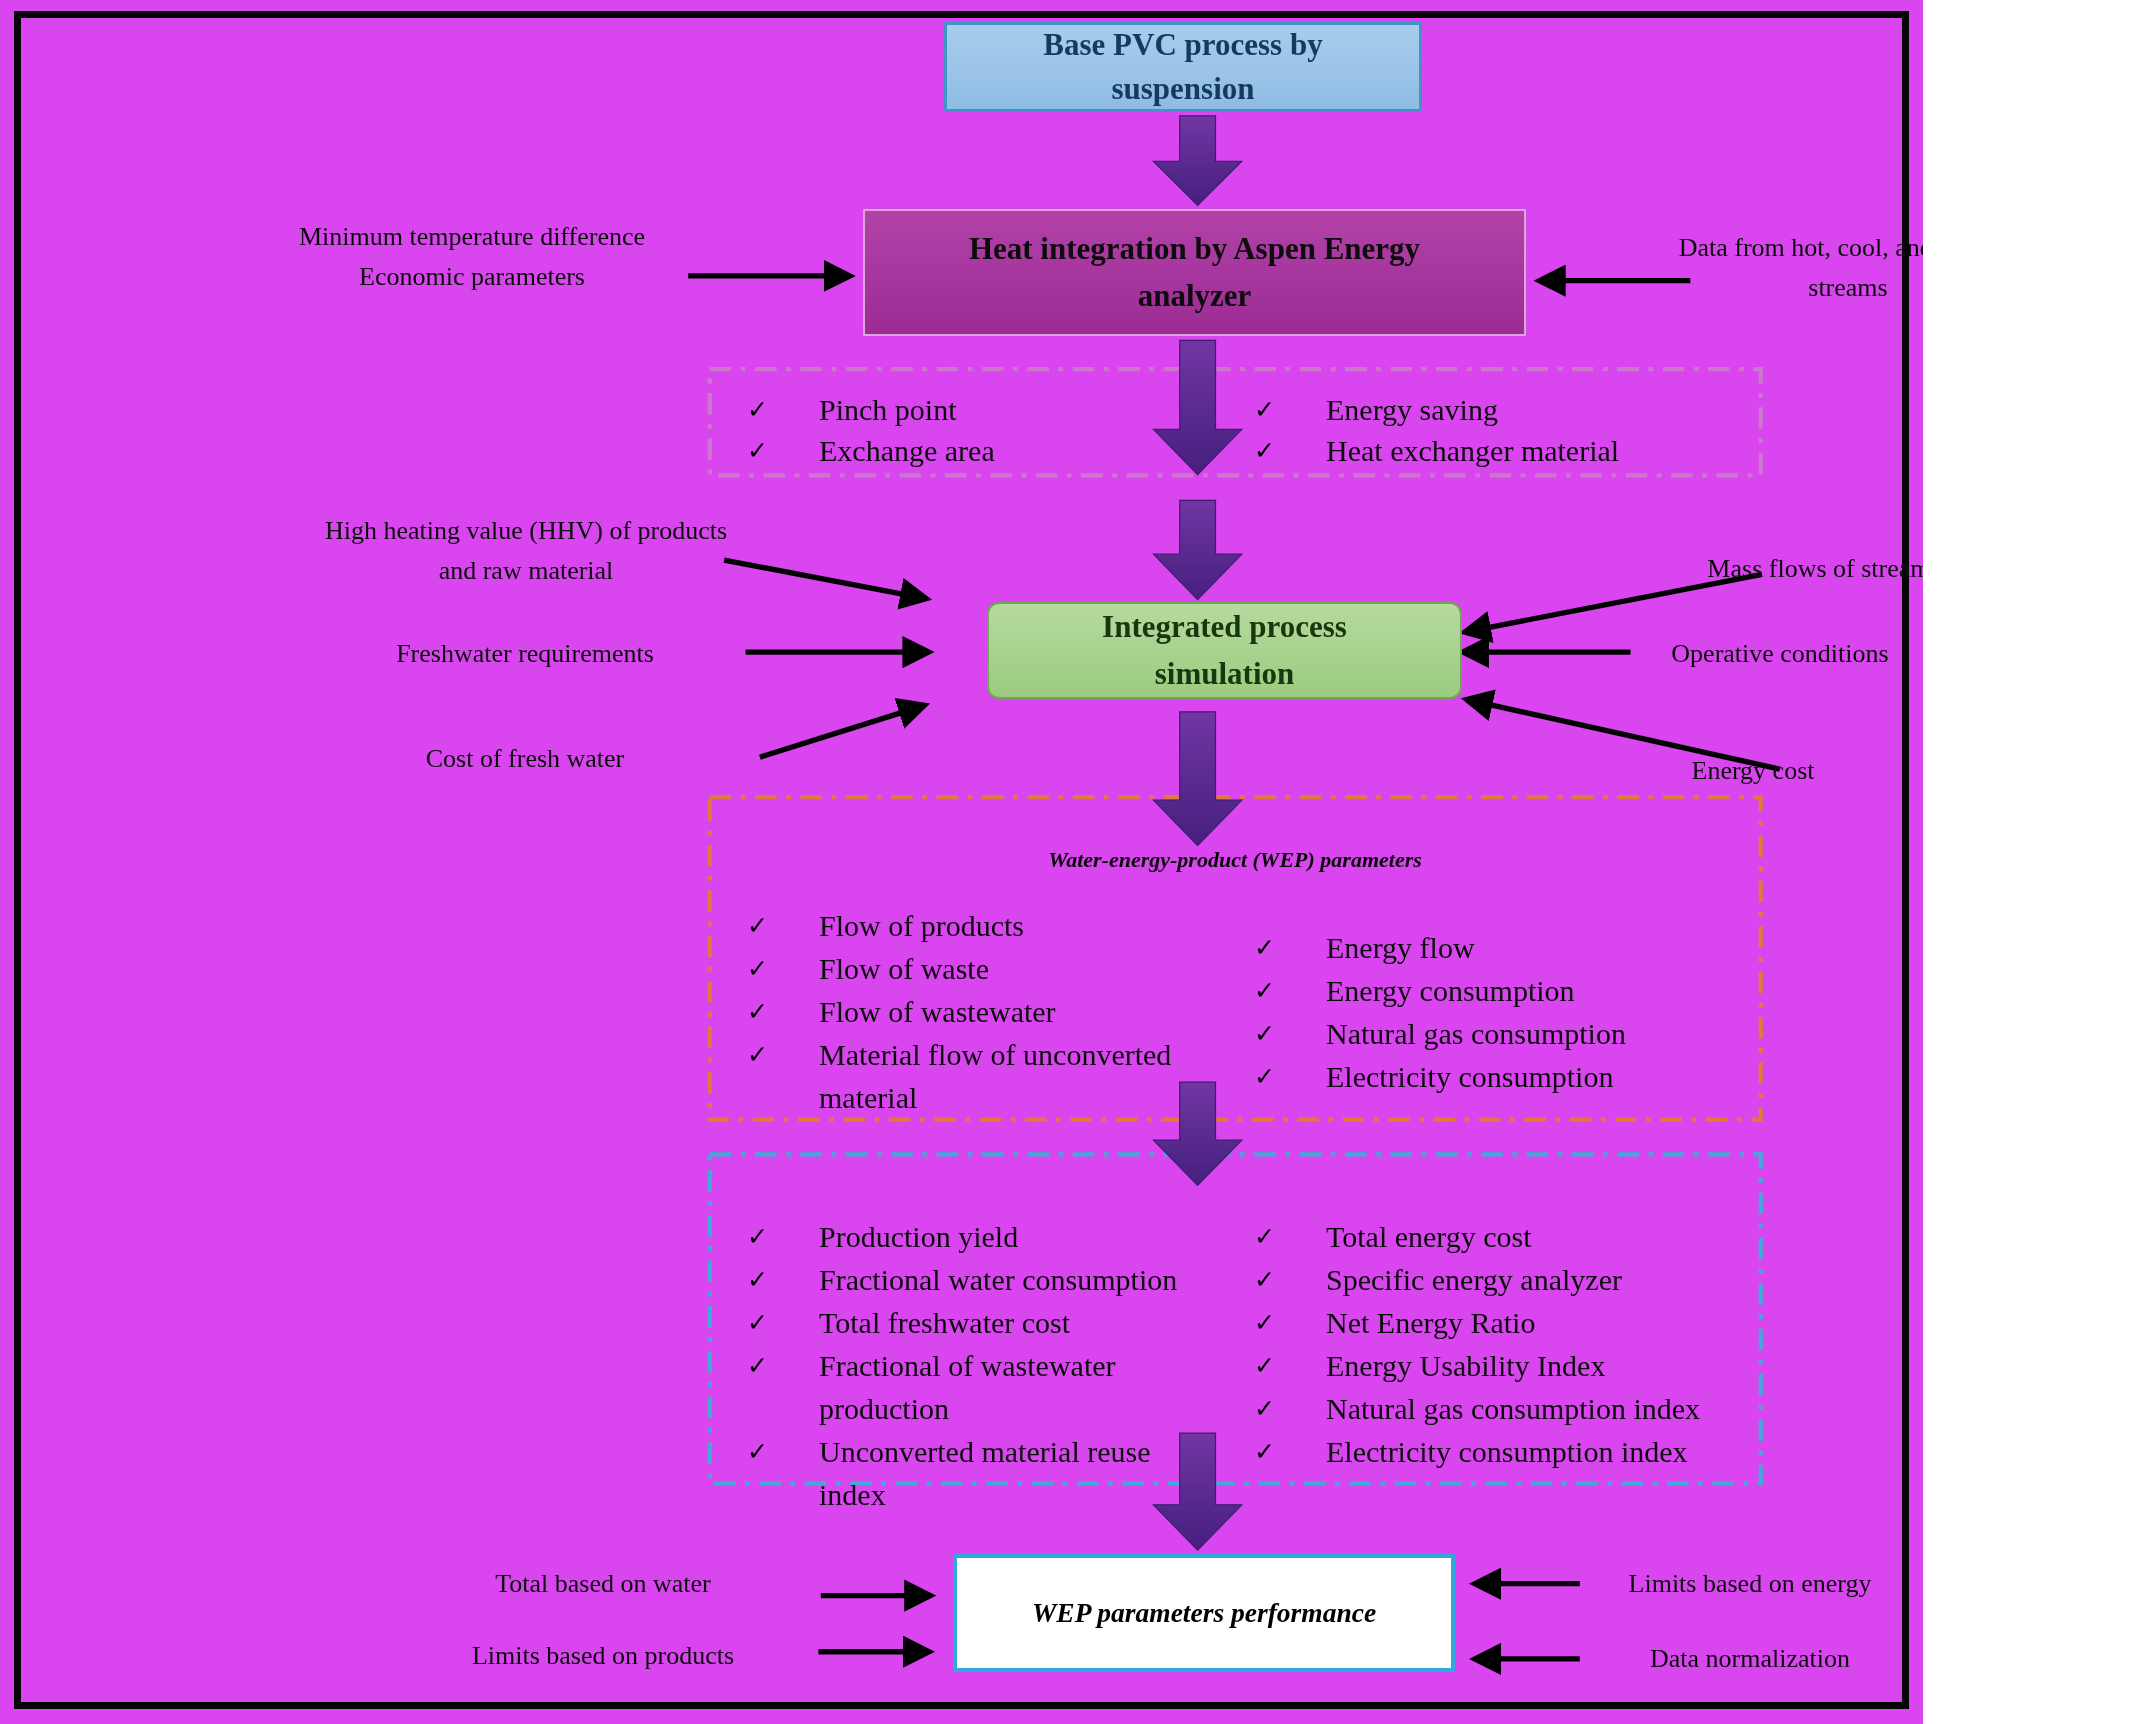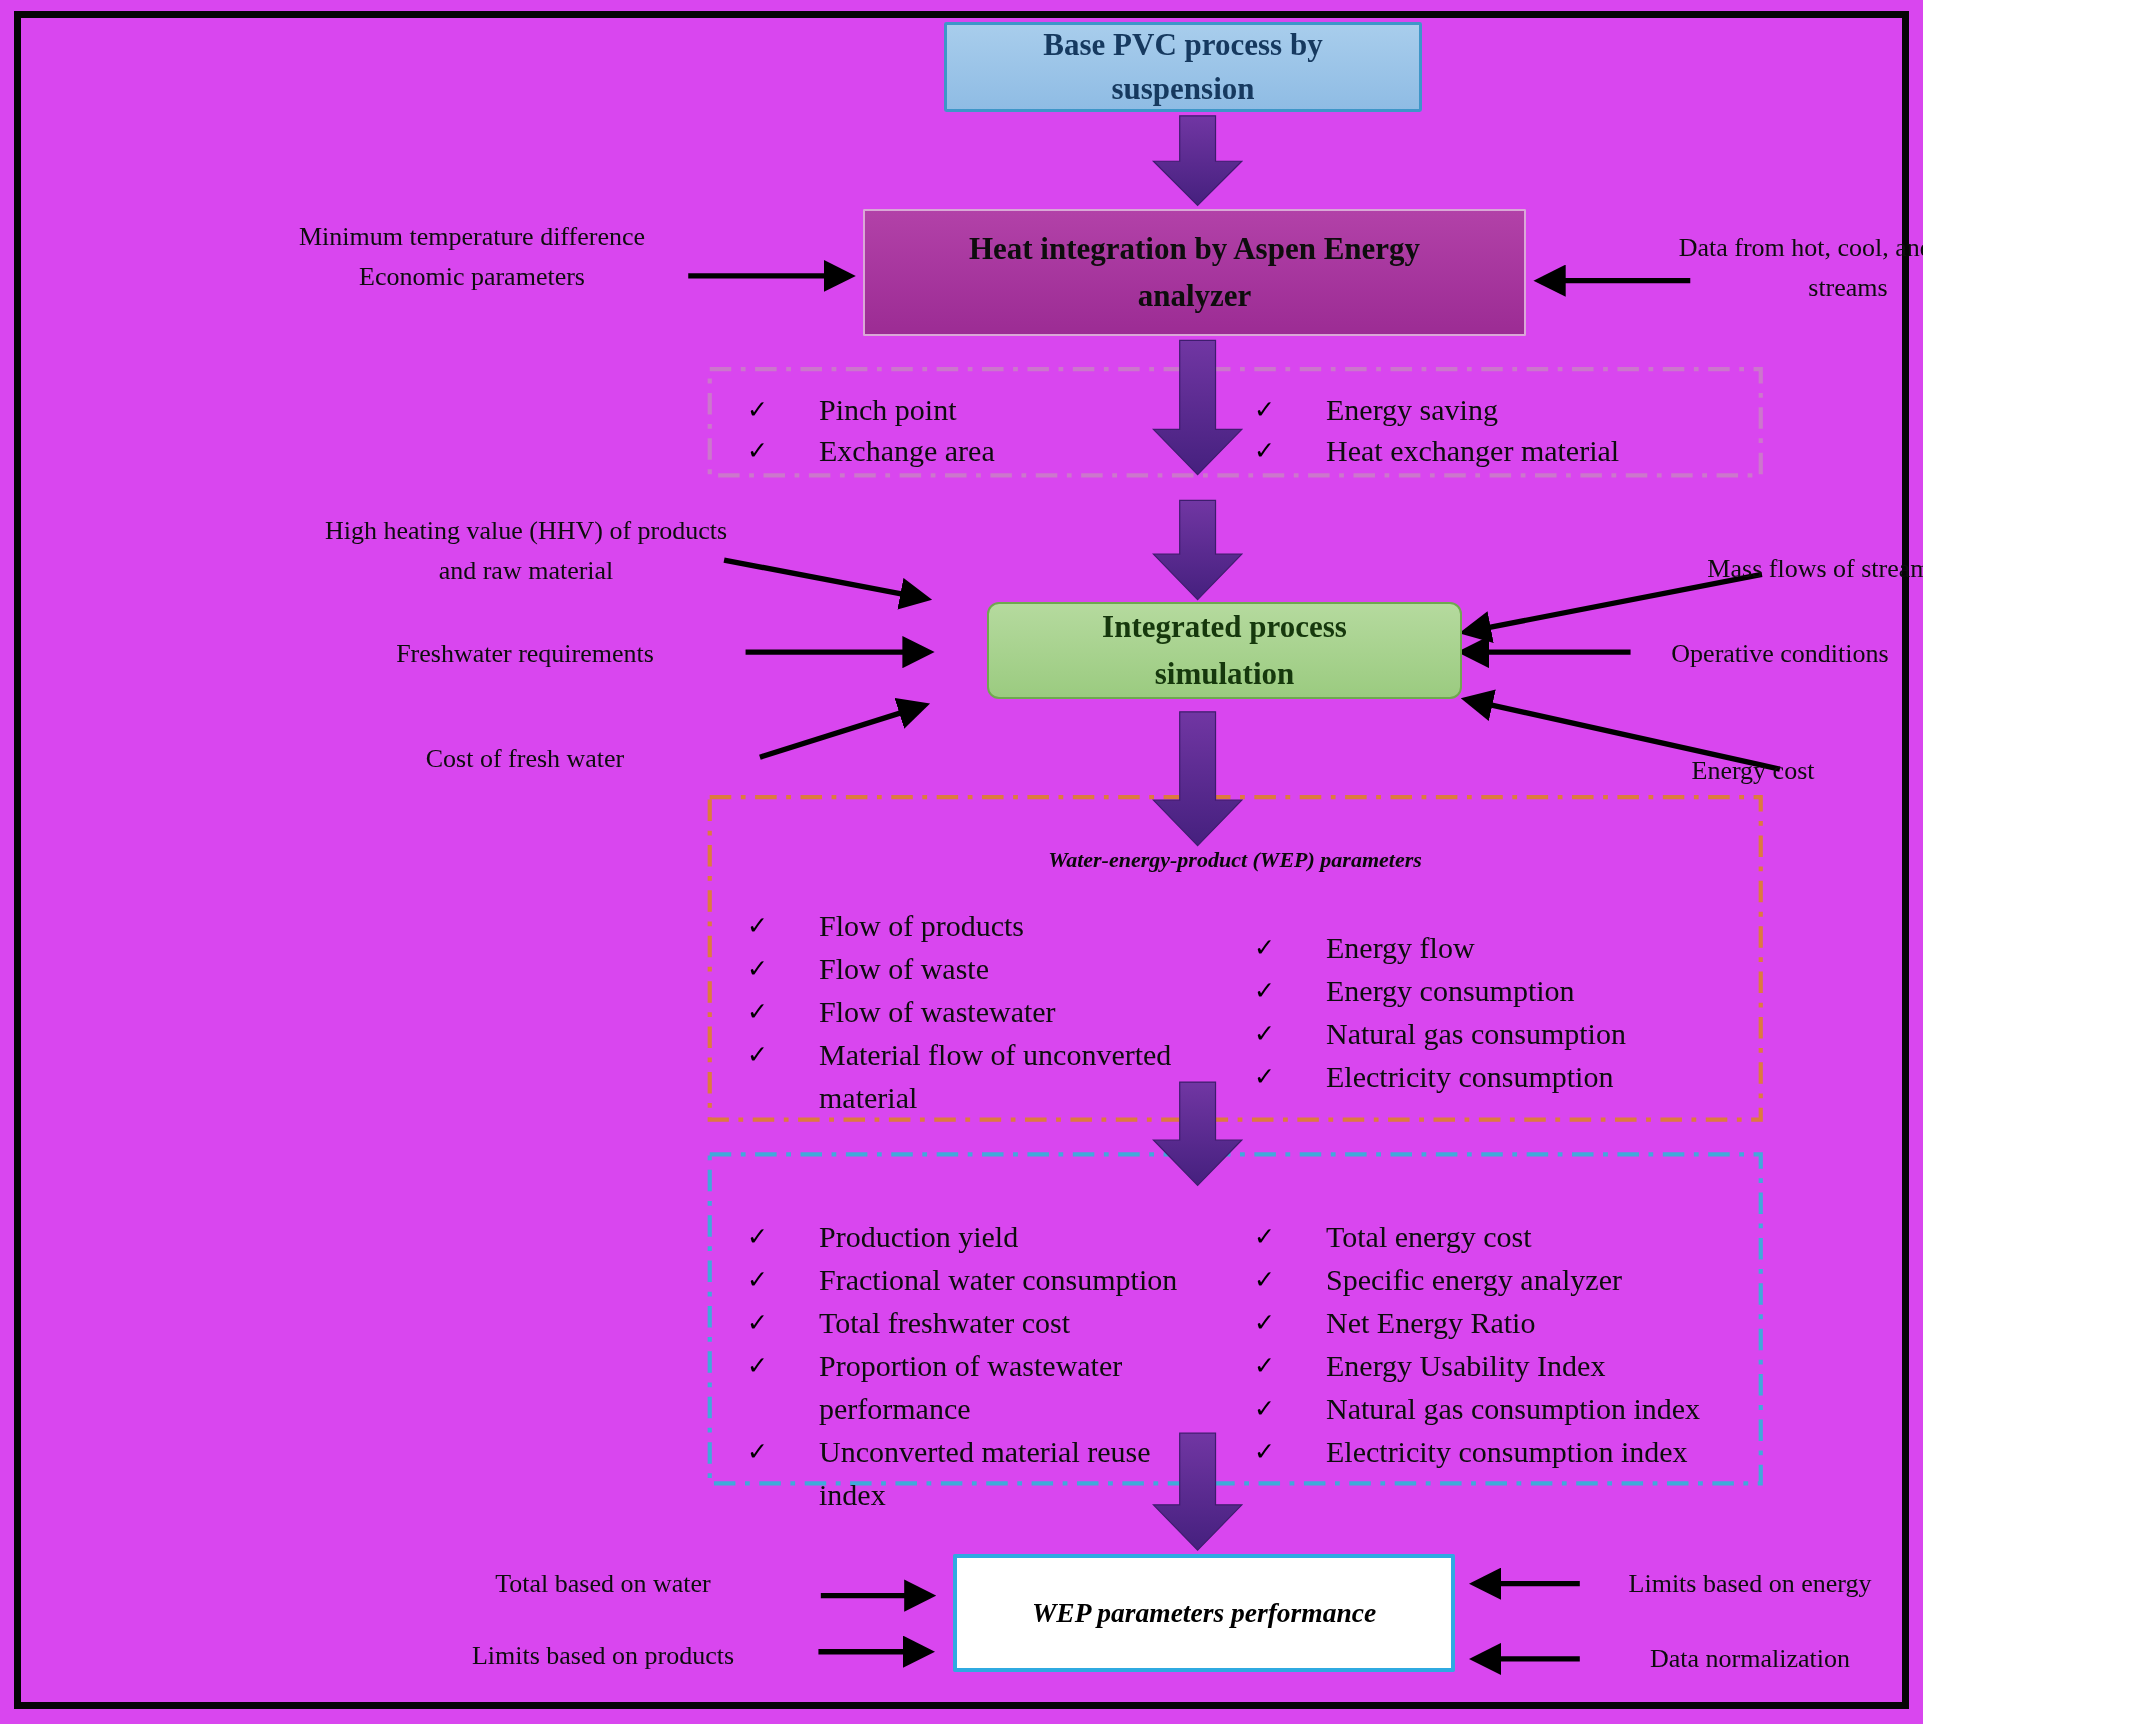--- a/index.html
+++ b/index.html
@@ -197,21 +197,21 @@
         <div class="check-row">
           <span class="check">✓</span>
           <span class="check-label">Fractional water consumption</span>
         </div>
         <div class="check-row">
           <span class="check">✓</span>
           <span class="check-label">Total freshwater cost</span>
         </div>
         <div class="check-row">
           <span class="check">✓</span>
-          <span class="check-label">Proportion of wastewater performance</span>
+          <span class="check-label">Fractional of wastewater production</span>
         </div>
         <div class="check-row">
           <span class="check">✓</span>
           <span class="check-label">Unconverted material reuse index</span>
         </div>
       </div>
     <div class="check-col lh72 w720" style="left:1254px;top:1215px;">
         <div class="check-row">
           <span class="check">✓</span>
           <span class="check-label">Total energy cost</span>

